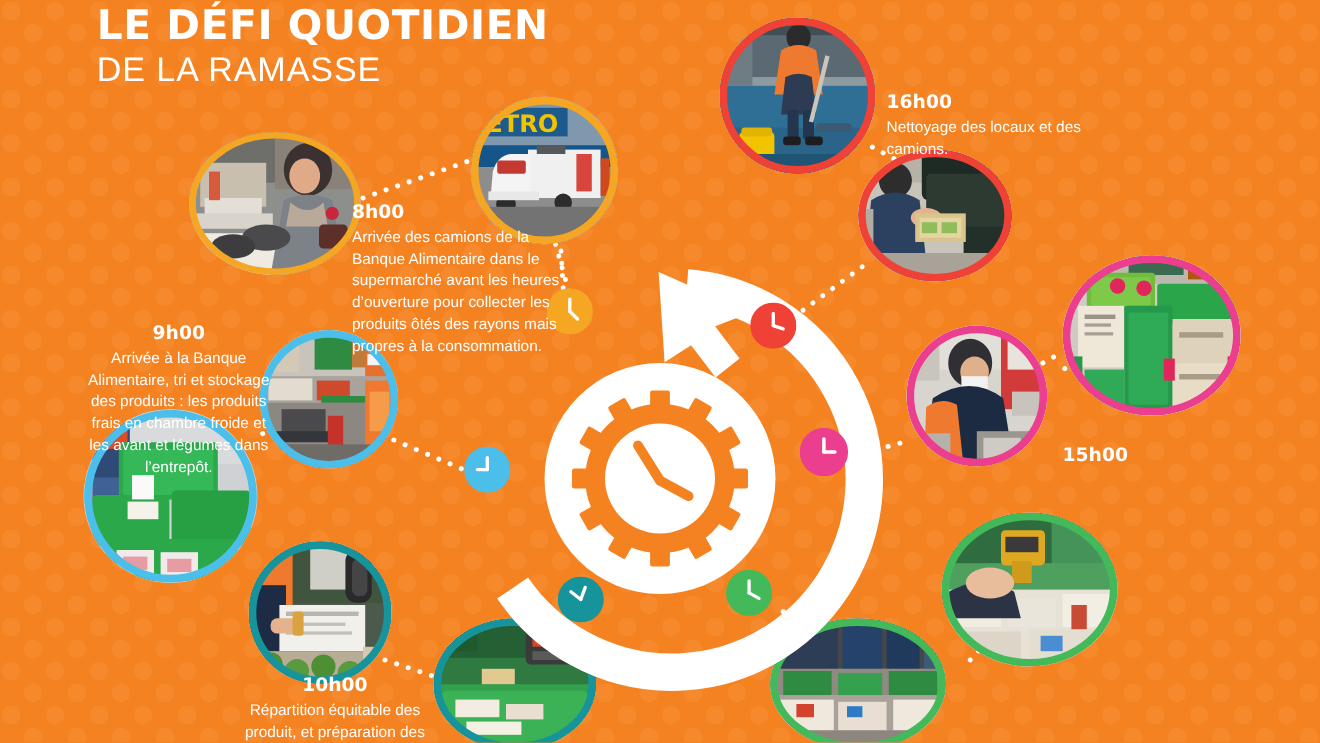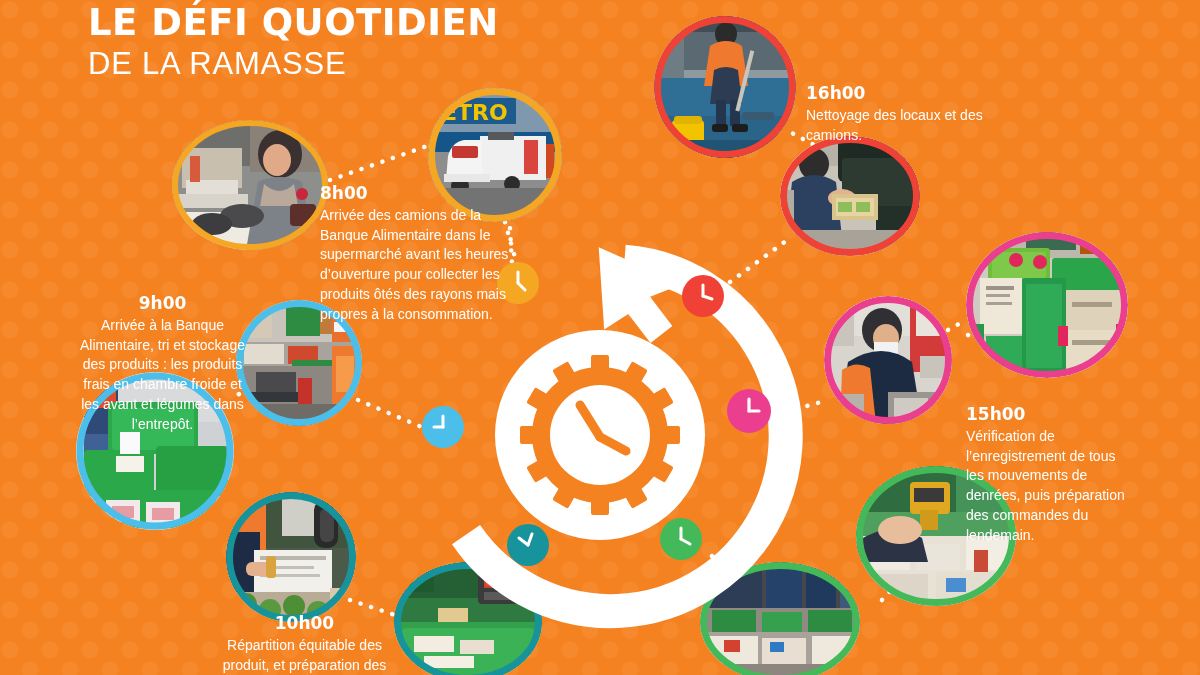--- a/index.html
+++ b/index.html
@@ -612,21 +612,20 @@
   <div class="step-text align-right" style="left:222px; top:614px; width:165px;">
     <div class="step-time">10h00</div>
     <div class="step-desc">Répartition équitable des produit, et préparation des produit pour les associations.</div>
   </div>
 
   <div class="step-text align-left" style="left:842px; top:602px; width:200px;">
   </div>
 
   <div class="step-text align-left" style="left:966px; top:368px; width:170px;margin-top:37px;">
     <div class="step-time">15h00</div>
-    <div class="step-desc">Vérification de l’enregistrement de tous les mouvements de denrées, puis préparation des commandes du lendemain.</div>
   </div>
 
   <div class="step-text align-left" style="left:806px; top:84px; width:180px;">
     <div class="step-time">16h00</div>
     <div class="step-desc">Nettoyage des locaux et des camions.</div>
   </div>
 
 </div>
 
 </body></html>

